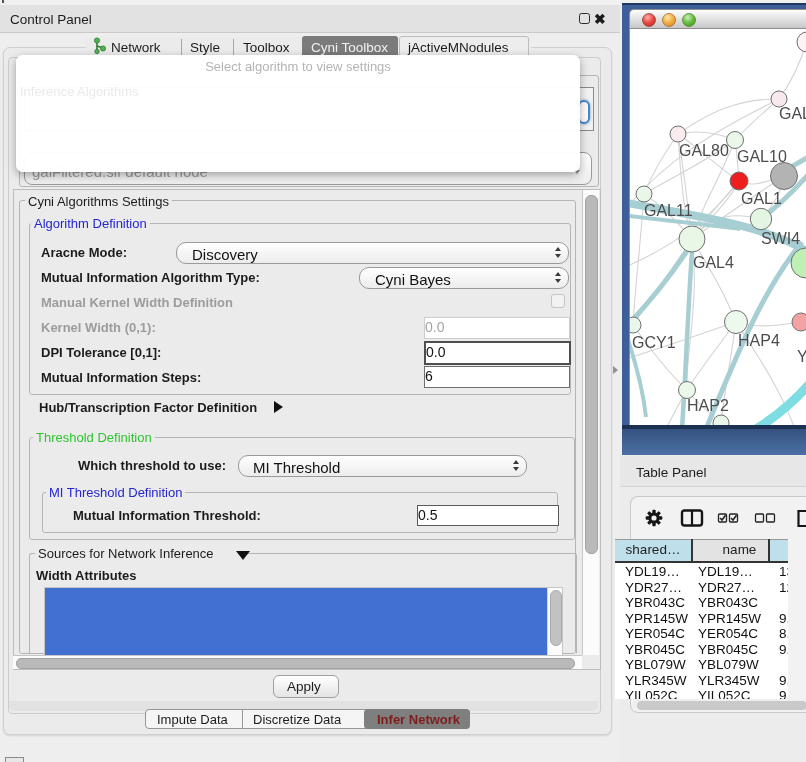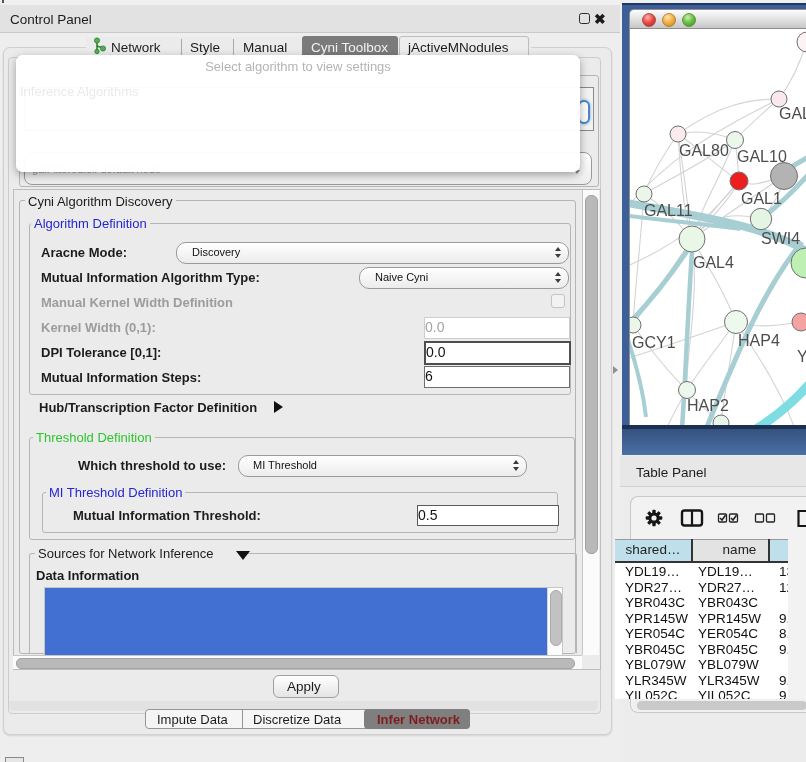--- a/index.html
+++ b/index.html
@@ -7,21 +7,21 @@
        background:#eeeeee;font-family:"Liberation Sans",sans-serif;
        -webkit-font-smoothing:antialiased;}
   .abs{position:absolute;}
   .b{font-weight:bold;}
   .lbl{font-size:13px;color:#1c1c1c;white-space:nowrap;}
   .gray{color:#9c9c9c;}
   .group{position:absolute;border:1px solid #b5b5b5;border-radius:3px;}
   .glabel{position:absolute;font-size:13px;background:#ebebeb;padding:0 3px;white-space:nowrap;}
   .combo{position:absolute;border:1px solid #9a9a9a;border-radius:10px;
          background:linear-gradient(#ffffff,#ececec);
-         font-size:11px;color:#111;}
+         font-size:15px;color:#111;}
   .combo .ar{position:absolute;right:7px;top:0;height:100%;display:flex;flex-direction:column;justify-content:center;}
   .ar i{display:block;width:0;height:0;border-left:3px solid transparent;border-right:3px solid transparent;}
   .ar i.up{border-bottom:4.2px solid #3a3a3a;margin-bottom:2.5px;}
   .ar i.dn{border-top:4.2px solid #3a3a3a;}
   .field{position:absolute;background:#fff;font-size:14px;text-align:left;white-space:nowrap;}
 </style>
 </head>
 <body>
 
 <div class="abs" style="left:0;top:0;width:806px;height:5px;background:#f0f0f0;"></div>
@@ -38,21 +38,21 @@
   <line x1="5" y1="4" x2="5" y2="14" stroke="#2e7d2e" stroke-width="1.6"></line>
   <line x1="5" y1="9" x2="11" y2="11" stroke="#2e7d2e" stroke-width="1.6"></line>
   <circle cx="5" cy="3.5" r="2.6" fill="#55b055" stroke="#2e7d2e" stroke-width="0.8"></circle>
   <circle cx="11" cy="11.5" r="2.6" fill="#55b055" stroke="#2e7d2e" stroke-width="0.8"></circle>
   <circle cx="5" cy="14.5" r="2.2" fill="#55b055" stroke="#2e7d2e" stroke-width="0.8"></circle>
 </svg>
 <div class="abs lbl" style="left:111px;top:40px;font-size:13.5px;">Network</div>
 <div class="abs" style="left:181px;top:39px;width:1px;height:16px;background:#a8a8a8;"></div>
 <div class="abs lbl" style="left:190px;top:40px;font-size:13.5px;">Style</div>
 <div class="abs" style="left:233px;top:39px;width:1px;height:16px;background:#a8a8a8;"></div>
-<div class="abs lbl" style="left:243px;top:40px;font-size:13.5px;">Manual</div>
+<div class="abs lbl" style="left:243px;top:40px;font-size:13.5px;">Toolbox</div>
 <div class="abs" style="left:302px;top:36px;width:96px;height:22px;background:#7b7b7b;border-radius:3px;"></div>
 <div class="abs lbl" style="left:311px;top:40px;font-size:13.5px;color:#f2f2f2;">Cyni Toolbox</div>
 <div class="abs" style="left:399px;top:36px;width:130px;height:22px;background:#ededed;border:1px solid #bdbdbd;border-radius:3px;box-sizing:border-box;"></div>
 <div class="abs lbl" style="left:408px;top:40px;font-size:13.5px;">jActiveMNodules</div>
 
 <div class="abs" style="left:8px;top:57px;width:591px;height:655px;background:#ebebeb;border:1px solid #cccccc;border-radius:4px;"></div>
 <div class="abs" style="left:9px;top:701px;width:589px;height:10px;background:#e2e2e2;border-radius:0 0 5px 5px;"></div>
 
 <div class="group" style="left:19px;top:75px;width:578px;height:110px;"></div>
 
@@ -63,36 +63,36 @@
 
 <div class="combo" style="left:24px;top:152px;width:566px;height:31px;border-radius:8px;">
   <span style="position:absolute;left:7px;top:10px;color:#9b9b9b;">galFiltered.sif default node</span>
   <span class="ar" style="right:11px;">
       <i class="up" style="border-bottom-color:#8a8a8a;"></i>
       <i class="dn" style="border-top-color:#8a8a8a;"></i>
     </span>
 </div>
 
 <div class="group" style="left:19px;top:200px;width:555px;height:452px;"></div>
-<div class="glabel" style="left:25px;top:193.5px;color:#1c1c1c;">Cyni Algorithm Discovery</div>
+<div class="glabel" style="left:25px;top:193.5px;color:#1c1c1c;">Cyni Algorithms Settings</div>
 
 <div class="group" style="left:29px;top:223px;width:540px;height:170px;"></div>
 <div class="glabel" style="left:31px;top:216px;color:#2525d2;">Algorithm Definition</div>
 
 <div class="abs lbl b" style="left:41px;top:245px;">Aracne Mode:</div>
 <div class="combo" style="left:176px;top:241.5px;width:391px;height:20px;">
   <span style="position:absolute;left:15px;top:3px;">Discovery</span>
   <span class="ar">
       <i class="up"></i>
       <i class="dn"></i>
     </span>
 </div>
 <div class="abs lbl b" style="left:41px;top:270px;">Mutual Information Algorithm Type:</div>
 <div class="combo" style="left:359px;top:266.5px;width:208px;height:20px;">
-  <span style="position:absolute;left:15px;top:3px;">Naive Cyni</span>
+  <span style="position:absolute;left:15px;top:3px;">Cyni Bayes</span>
   <span class="ar">
       <i class="up"></i>
       <i class="dn"></i>
     </span>
 </div>
 <div class="abs lbl b gray" style="left:41px;top:295px;">Manual Kernel Width Definition</div>
 <div class="abs" style="left:551px;top:294px;width:12px;height:12px;border:1.5px solid #c4c4c4;border-radius:3px;background:#f2f2f2;"></div>
 <div class="abs lbl b gray" style="left:41px;top:320px;">Kernel Width (0,1):</div>
 <div class="field" style="left:424px;top:317px;width:139px;height:19px;border:1px solid #cdcdcd;color:#a4a4a4;padding:1px 5px 0 0;">0.0</div>
 <div class="abs lbl b" style="left:41px;top:345px;">DPI Tolerance [0,1]:</div>
@@ -115,21 +115,21 @@
 </div>
 
 <div class="group" style="left:42px;top:492px;width:514px;height:39px;"></div>
 <div class="glabel" style="left:46px;top:485px;color:#2525d2;">MI Threshold Definition</div>
 <div class="abs lbl b" style="left:53px;top:508px;padding-left:20px;">Mutual Information Threshold:</div>
 <div class="field" style="left:417px;top:505px;width:135px;height:18px;border:1.5px solid #5a5a5a;color:#111;padding:1px 5px 0 0;">0.5</div>
 
 <div class="group" style="left:29px;top:553px;width:546px;height:99px;border-bottom:none;border-bottom-left-radius:0;border-bottom-right-radius:0;"></div>
 <div class="glabel" style="left:35px;top:546px;color:#1c1c1c;padding-right:26px;">Sources for Network Inference</div>
 <div class="abs" style="left:236px;top:551px;width:0;height:0;border-left:7.5px solid transparent;border-right:7.5px solid transparent;border-top:9px solid #111;"></div>
-<div class="abs lbl b" style="left:36px;top:568px;">Data Information</div>
+<div class="abs lbl b" style="left:36px;top:568px;">Width Attributes</div>
 
 <div class="abs" style="left:44px;top:587px;width:517px;height:68px;background:#ffffff;border:1px solid #c6c6c6;overflow:hidden;">
   <div style="position:absolute;left:0;top:0;width:502px;height:120px;background:#4170d2;"></div>
   <div style="position:absolute;left:502px;top:0;width:15px;height:68px;background:#fcfcfc;border-left:1px solid #d5d5d5;"></div>
   <div style="position:absolute;left:504.5px;top:2px;width:10px;height:54px;background:#c2c2c2;border:1px solid #ababab;border-radius:6px;"></div>
 </div>
 
 <div class="abs" style="left:13px;top:189px;width:586px;height:479px;border:1px solid #bdbdbd;"></div>
 
 <div class="abs" style="left:582px;top:190px;width:16px;height:465px;background:#fbfbfb;border-left:1px solid #c6c6c6;"></div>

